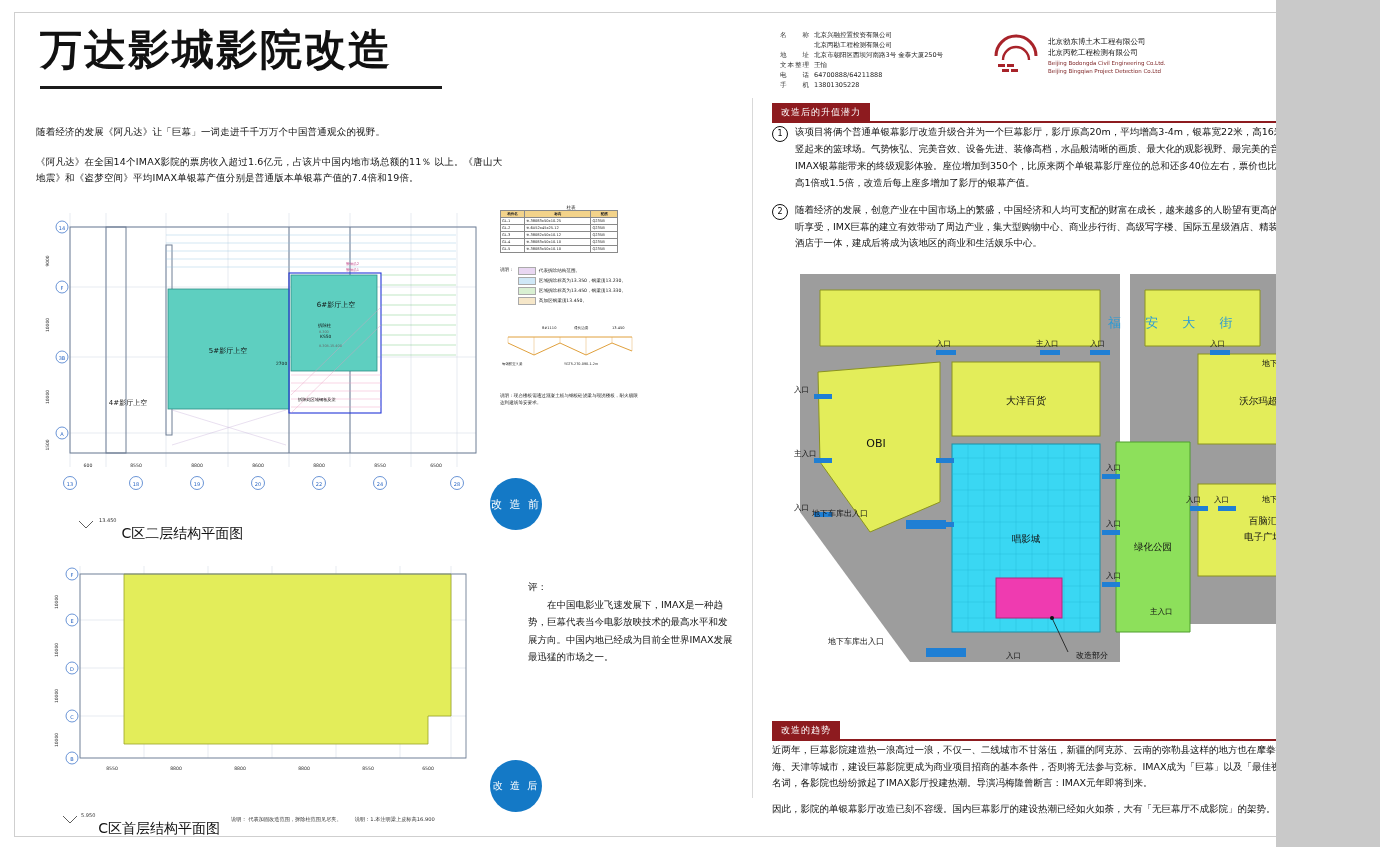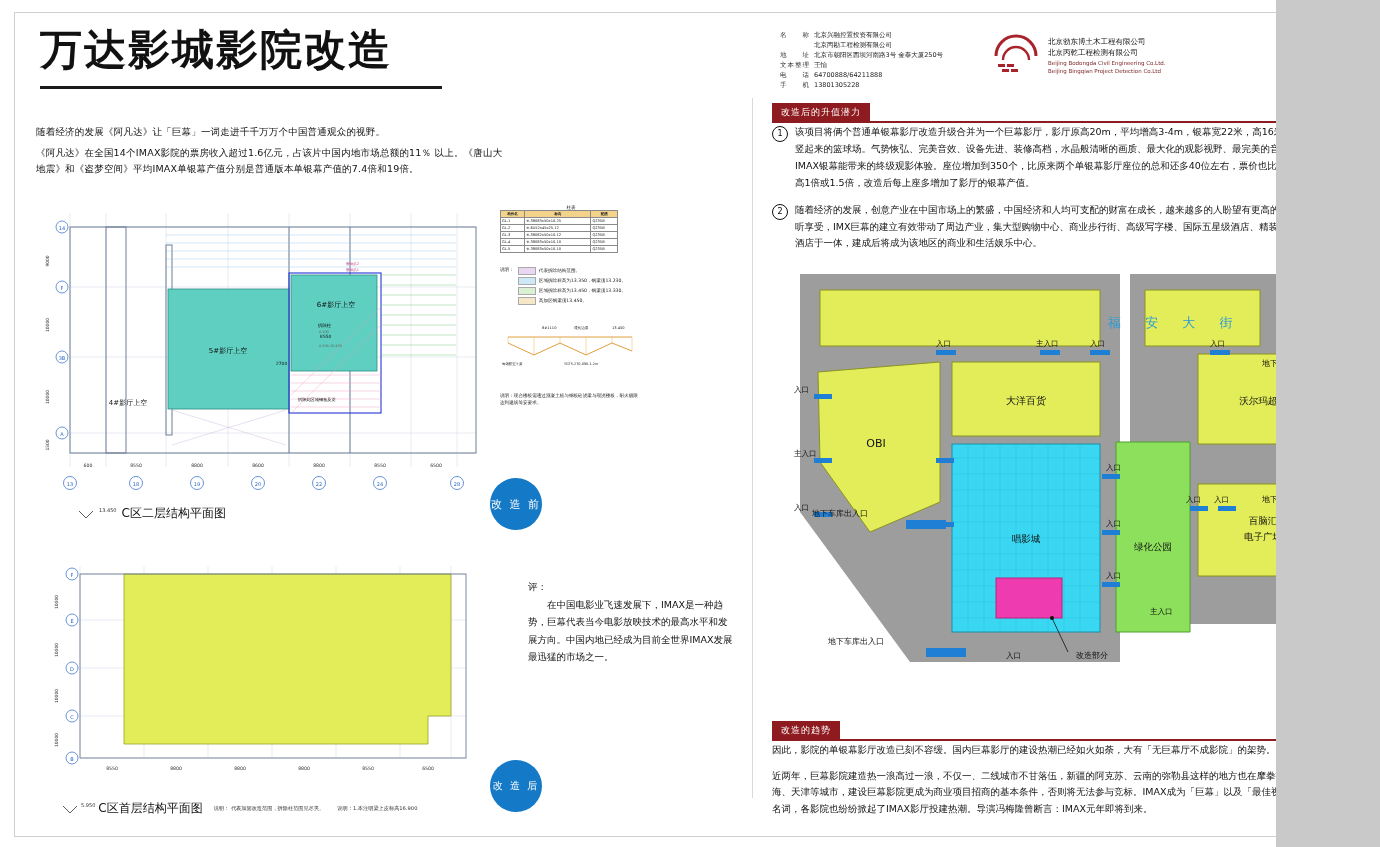--- a/index.html
+++ b/index.html
@@ -19,21 +19,21 @@
   .logo-txt .en{color:#7a1f20;font-size:5.5px;line-height:1.5;}
   
   .tag{background:#8d1b1f;color:#fff;font-size:9px;padding:3px 9px 4px;display:inline-block;letter-spacing:1px;}
   .tag-wrap{position:absolute;}
   .tag-wrap .tagline{position:absolute;left:0;top:21px;height:2px;background:#8d1b1f;}
   
   .body-txt{font-size:9.5px;color:#111;line-height:1.75;letter-spacing:.2px;}
   .left-p{left:36px;top:124px;width:470px;}
   .dwg1{left:36px;top:205px;width:470px;height:290px;}
   .dwg2{left:36px;top:558px;width:470px;height:235px;}
-  .cap{font-size:12px;color:#111;}
+  .cap{font-size:14px;color:#111;margin-top:20px;}
   
   .badge{width:52px;height:52px;border-radius:50%;background:#1479c6;color:#fff;
          display:flex;align-items:center;justify-content:center;font-size:11px;letter-spacing:2px;}
   .badge.small-txt{font-size:10px;}
   
   .comment{left:528px;top:578px;width:208px;font-size:9.5px;line-height:1.85;color:#111;}
   
   .vdiv{left:752px;top:98px;width:1px;height:700px;background:#d9d9d9;}
   
   .num{width:14px;height:14px;border:1px solid #111;border-radius:50%;display:inline-flex;
@@ -104,21 +104,21 @@
       <div>北京勃东博土木工程有限公司</div>
       <div>北京丙乾工程检测有限公司</div>
       <div class="en">Beijing Bodongda Civil Engineering Co.Ltd.</div>
       <div class="en">Beijing Bingqian Project Detection Co.Ltd</div>
     </div>
   </div>
 
 
   <div class="abs left-p body-txt">
     <div>随着经济的发展《阿凡达》让「巨幕」一词走进千千万万个中国普通观众的视野。</div>
-    <div style="margin-top:4px">《阿凡达》在全国14个IMAX影院的票房收入超过1.6亿元，占该片中国内地市场总额的11％ 以上。《唐山大地震》和《盗梦空间》平均IMAX单银幕产值分别是普通版本单银幕产值的7.4倍和19倍。</div>
+    <div style="margin-top:13px">《阿凡达》在全国14个IMAX影院的票房收入超过1.6亿元，占该片中国内地市场总额的11％ 以上。《唐山大地震》和《盗梦空间》平均IMAX单银幕产值分别是普通版本单银幕产值的7.4倍和19倍。</div>
   </div>
 
   <svg class="abs dwg1" viewBox="0 0 470 290">
     <rect x="0" y="0" width="470" height="290" fill="#ffffff"></rect>
 
     <g stroke="#cfd7e2" stroke-width="0.5">
       <line x1="34" y1="8" x2="34" y2="262"></line>
       <line x1="70" y1="8" x2="70" y2="262"></line>
       <line x1="130" y1="8" x2="130" y2="262"></line>
       <line x1="192" y1="8" x2="192" y2="262"></line>
@@ -529,17 +529,17 @@
       <text x="286" y="396">改造部分</text>
     </g>
   </svg>
 
   <div class="tag-wrap" style="left:772px;top:718px;width:570px;">
     <span class="tag">改造的趋势</span>
     <div class="tagline" style="width:570px;"></div>
   </div>
 
   <div class="abs trend">
+    <p>近两年，巨幕影院建造热一浪高过一浪，不仅一、二线城市不甘落伍，新疆的阿克苏、云南的弥勒县这样的地方也在摩拳擦掌。而在上海、天津等城市，建设巨幕影院更成为商业项目招商的基本条件，否则将无法参与竞标。IMAX成为「巨幕」以及「最佳视听享受」的代名词，各影院也纷纷掀起了IMAX影厅投建热潮。导演冯梅隆曾断言：IMAX元年即将到来。</p>
     <p>因此，影院的单银幕影厅改造已刻不容缓。国内巨幕影厅的建设热潮已经如火如荼，大有「无巨幕厅不成影院」的架势。</p>
-    <p>近两年，巨幕影院建造热一浪高过一浪，不仅一、二线城市不甘落伍，新疆的阿克苏、云南的弥勒县这样的地方也在摩拳擦掌。而在上海、天津等城市，建设巨幕影院更成为商业项目招商的基本条件，否则将无法参与竞标。IMAX成为「巨幕」以及「最佳视听享受」的代名词，各影院也纷纷掀起了IMAX影厅投建热潮。导演冯梅隆曾断言：IMAX元年即将到来。</p>
   </div>
 
 </div>
 
 </body></html>

